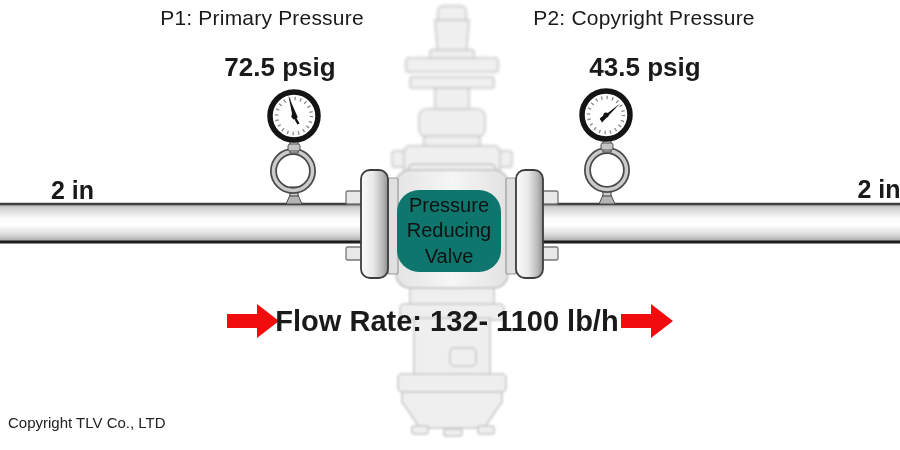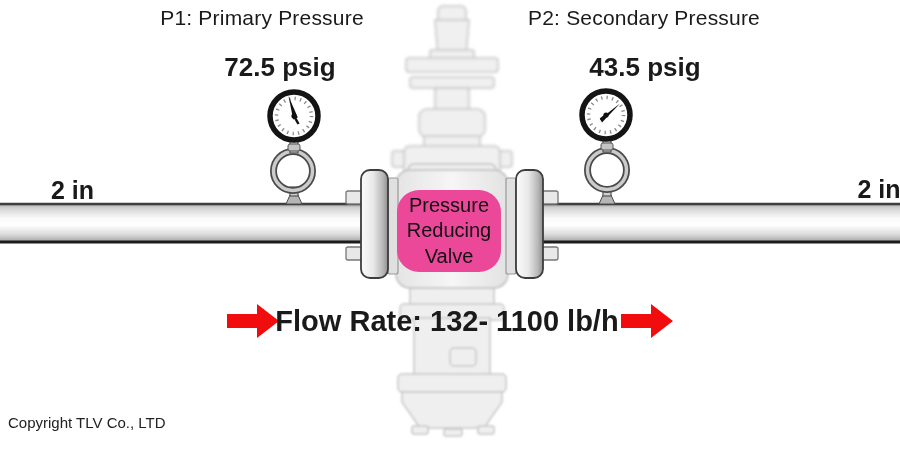--- a/index.html
+++ b/index.html
@@ -12,21 +12,21 @@
   svg{position:absolute;left:0;top:0;}
   .lbl{position:absolute;white-space:nowrap;}
   .title{font-size:21px;font-weight:400;letter-spacing:.2px;}
   .value{font-size:26px;font-weight:600;}
   .pipesize{font-size:25px;font-weight:600;margin-left:26px;}
   .flow{font-size:29px;font-weight:600;}
   .copyright{font-size:15px;font-weight:400;color:#222;}
   .centered{transform:translateX(-50%);}
   .valve-tag{
     position:absolute;left:397px;top:190px;width:104px;height:82px;
-    background:#ec4899;border-radius:22px;
+    background:#0f766e;border-radius:22px;
     display:flex;align-items:center;justify-content:center;
     text-align:center;font-size:20px;line-height:1.26;font-weight:400;color:#111;
   }
 </style>
 </head>
 <body>
 
 <svg width="900" height="450" viewBox="0 0 900 450">
   <defs>
     <linearGradient id="pipeGrad" x1="0" y1="0" x2="0" y2="1">
@@ -134,21 +134,21 @@
   </g>
 
   <polygon points="227,314 257,314 257,304 279,321 257,338 257,328 227,328" fill="#f10d0d"></polygon>
   <polygon points="621,314 651,314 651,304 673,321 651,338 651,328 621,328" fill="#f10d0d"></polygon>
 </svg>
 
 <div class="lbl title centered" style="left:262px;top:6px;">P1: Primary Pressure</div>
 
 <div class="lbl value centered" style="left:268px;top:52px;margin-left:12px;">72.5 psig</div>
 
-<div class="lbl title centered" style="left:644px;top:6px;">P2: Secondary Pressure</div>
+<div class="lbl title centered" style="left:644px;top:6px;">P2: Copyright Pressure</div>
 
 <div class="lbl value centered" style="left:645px;top:52px;">43.5 psig</div>
 
 <div class="lbl pipesize" style="left:25px;top:176px;">2 in</div>
 
 <div class="lbl pipesize centered" style="left:853px;top:175px;">2 in</div>
 
 <div class="valve-tag">Pressure Reducing Valve</div>
 
 <div class="lbl flow centered" style="left:447px;top:305px;">Flow Rate: 132- 1100 lb/h</div>

